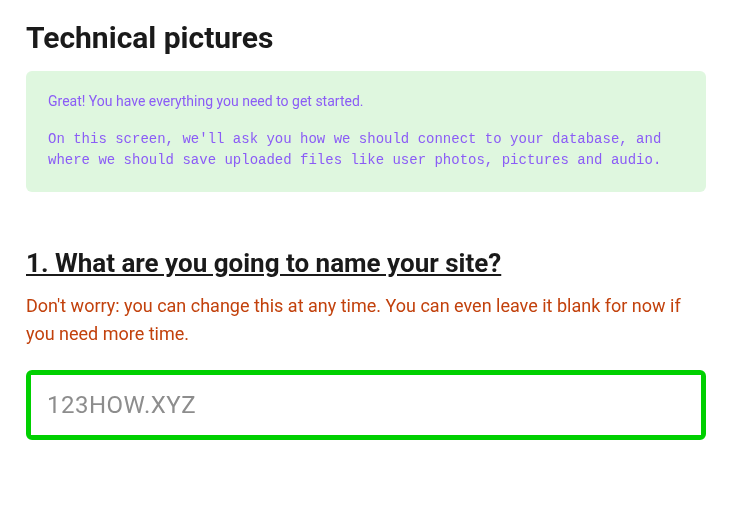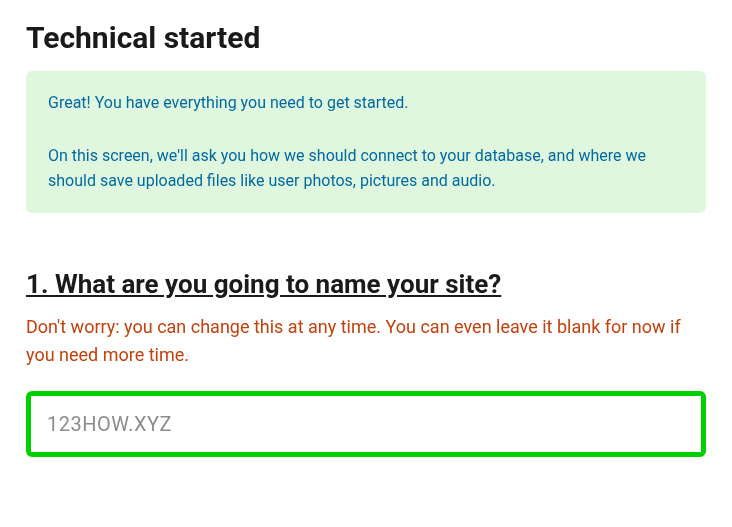--- a/index.html
+++ b/index.html
@@ -22,26 +22,27 @@
       margin-bottom: 16px;
     }
     .info-box {
       background: #dff7df;
       border-radius: 6px;
       padding: 20px 22px;
       margin-bottom: 56px;
       color: #1f1f1f;
     }
     .info-line {
-      font-size: 16px;
+      font-size: 14px;
       line-height: 1.55;
-      color: #0369a1;
+      color: #8b5cf6;
     }
     .info-line + .info-line {
-      margin-top: 28px;
+      margin-top: 16px;
+      font-family: Liberation Mono, monospace;
     }
     .question-heading {
       font-size: 26px;
       font-weight: 700;
       color: #1a1a1a;
       margin-bottom: 14px;
       text-decoration: underline;
     }
     .question-desc {
       font-size: 18px;
@@ -51,35 +52,35 @@
     }
     .input-wrap {
       border: 5px solid #00d000;
       border-radius: 6px;
       padding: 0;
     }
     .site-name-input {
       width: 100%;
       border: none;
       outline: none;
-      font-size: 20px;
+      font-size: 24px;
       padding: 16px 16px;
       color: #8d8d8d;
       font-family: inherit;
       background: #ffffff;
       letter-spacing: 0.5px;
     }
     .site-name-input::placeholder {
       color: #8d8d8d;
     }
   </style>
 </head>
 <body>
 
-<h1 class="page-title">Technical started</h1>
+<h1 class="page-title">Technical pictures</h1>
 
 <div class="info-box">
   <p class="info-line">Great! You have everything you need to get started.</p>
   <p class="info-line">On this screen, we'll ask you how we should connect to your database, and where we should save uploaded files like user photos, pictures and audio.</p>
 </div>
 
 <h2 class="question-heading">1. What are you going to name your site?</h2>
 
 <p class="question-desc">Don't worry: you can change this at any time. You can even leave it blank for now if you need more time.</p>
 

